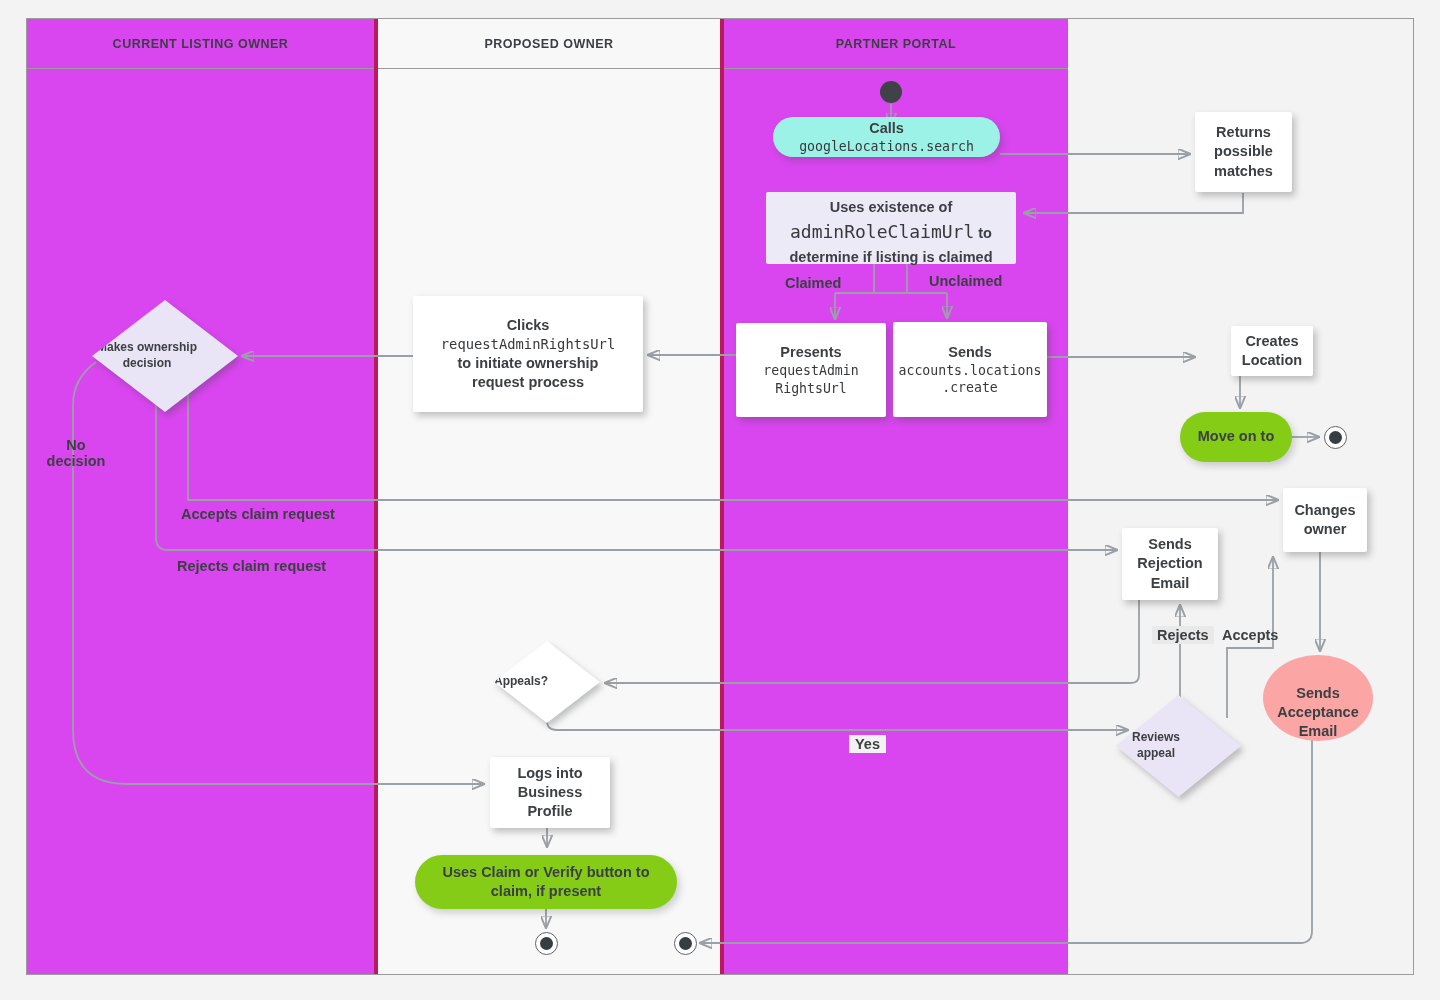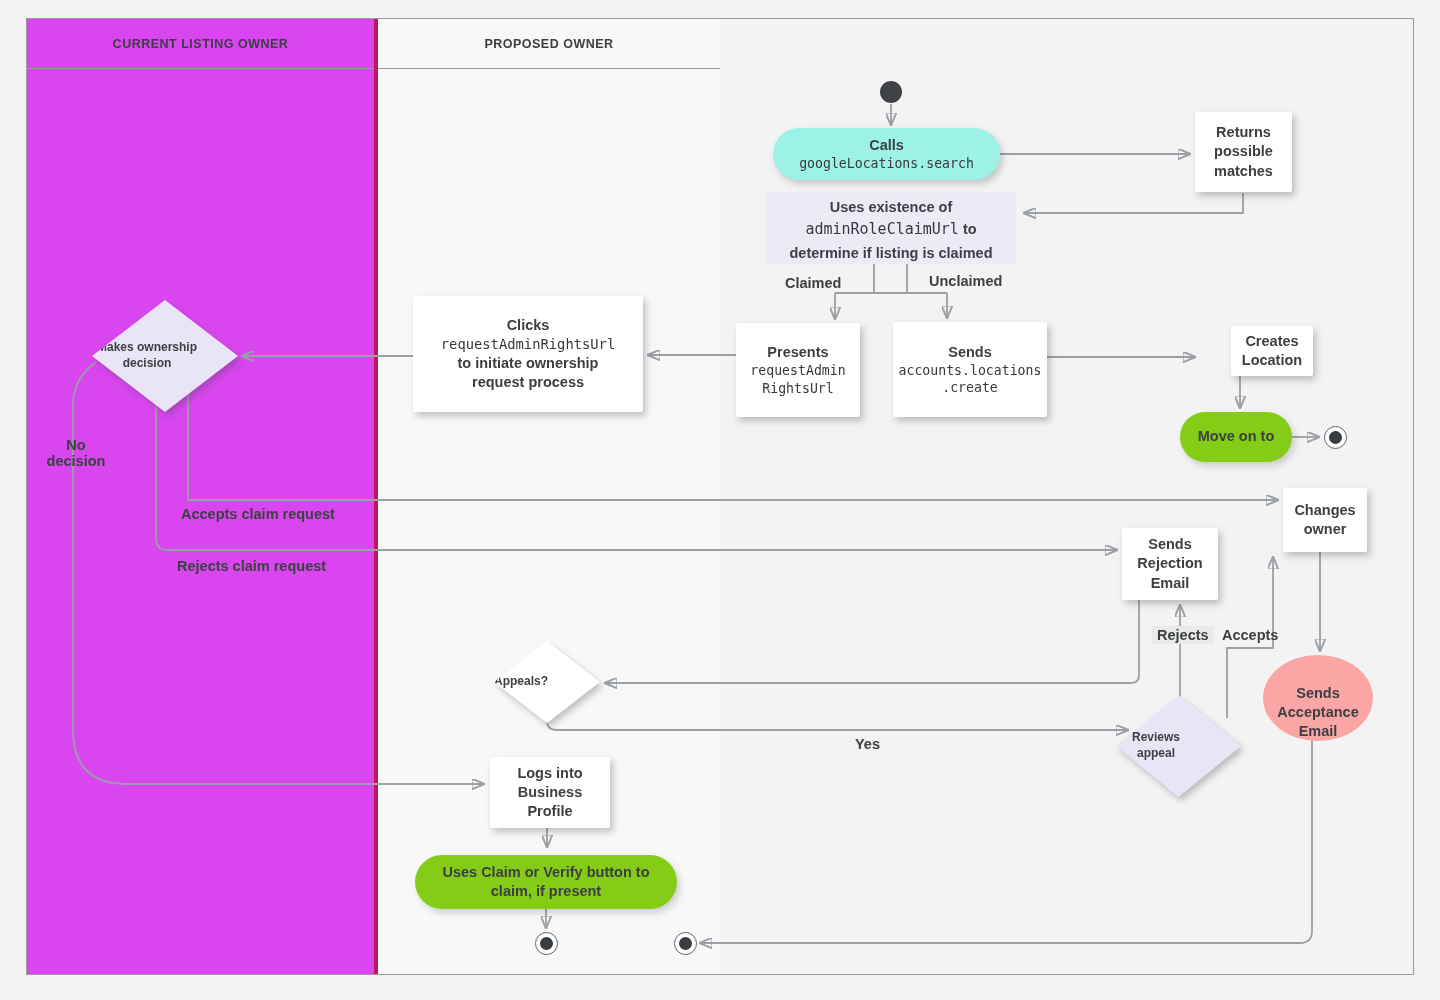--- a/index.html
+++ b/index.html
@@ -60,20 +60,23 @@
 </style>
 </head>
 <body>
 
 <div class="frame">
   <div class="lane lane-dark" style="left:0;width:347px;">
     <div class="lane-header lane-dark">CURRENT LISTING OWNER</div>
   </div>
   <div class="lane lane-light" style="left:347px;width:346px;">
     <div class="lane-header lane-light">PROPOSED OWNER</div>
+  </div>
+  <div class="lane lane-dark" style="left:693px;width:348px;">
+    <div class="lane-header lane-dark">PARTNER PORTAL</div>
   </div>
 </div>
 
 <svg class="wires" width="1440" height="1000" viewBox="0 0 1440 1000">
   <defs>
     <marker id="arw" viewBox="0 0 12 10" refX="10.5" refY="5" markerWidth="13" markerHeight="11" orient="auto" markerUnits="userSpaceOnUse">
       <path d="M0,0 L12,5 L0,10 Z" fill="#7b838a" stroke="none"></path>
     </marker>
   </defs>
   <path d="M 891 104 L 891 124" marker-end="url(#arw)"></path>
@@ -106,36 +109,36 @@
 <div class="end-ring" style="left:1324px;top:426px;">
     <div class="dot"></div>
   </div>
 <div class="end-ring" style="left:535px;top:932px;">
     <div class="dot"></div>
   </div>
 <div class="end-ring" style="left:674px;top:932px;">
     <div class="dot"></div>
   </div>
 
-<div class="node pill-teal" style="left:773px;top:128px;width:227px;height:52px;">
+<div class="node pill-teal" style="left:773px;top:117px;width:227px;height:40px;">
   <span>Calls</span>
   <span class="mono">googleLocations.search</span>
 </div>
 
 <div class="node box-white" style="left:1195px;top:112px;width:97px;height:80px;padding:4px;">
   <span>Returns possible matches</span>
 </div>
 
 <div class="node box-lavender" style="left:766px;top:192px;width:250px;height:72px;padding:4px 10px;display:block;">
   <div style="display:flex;height:100%;align-items:center;justify-content:center;flex-wrap:wrap;">
-    <span style="line-height:1.55;"><span>Uses existence of </span><span class="mono" style="font-size:15px;">adminRoleClaimUrl</span><span> to determine if listing is claimed</span></span>
-  </div>
-</div>
-
-<div class="node box-white" style="left:736px;top:323px;width:124px;height:94px;">
+    <span style="line-height:1.55;"><span>Uses existence of </span><span class="mono" style="font-size:18px;">adminRoleClaimUrl</span><span> to determine if listing is claimed</span></span>
+  </div>
+</div>
+
+<div class="node box-white" style="left:736px;top:323px;width:150px;height:94px;">
   <span>Presents</span>
   <span class="mono">requestAdmin</span>
   <span class="mono">RightsUrl</span>
 </div>
 
 <div class="node box-white" style="left:893px;top:322px;width:154px;height:95px;">
   <span>Sends</span>
   <span class="mono">accounts.locations</span>
   <span class="mono">.create</span>
 </div>

